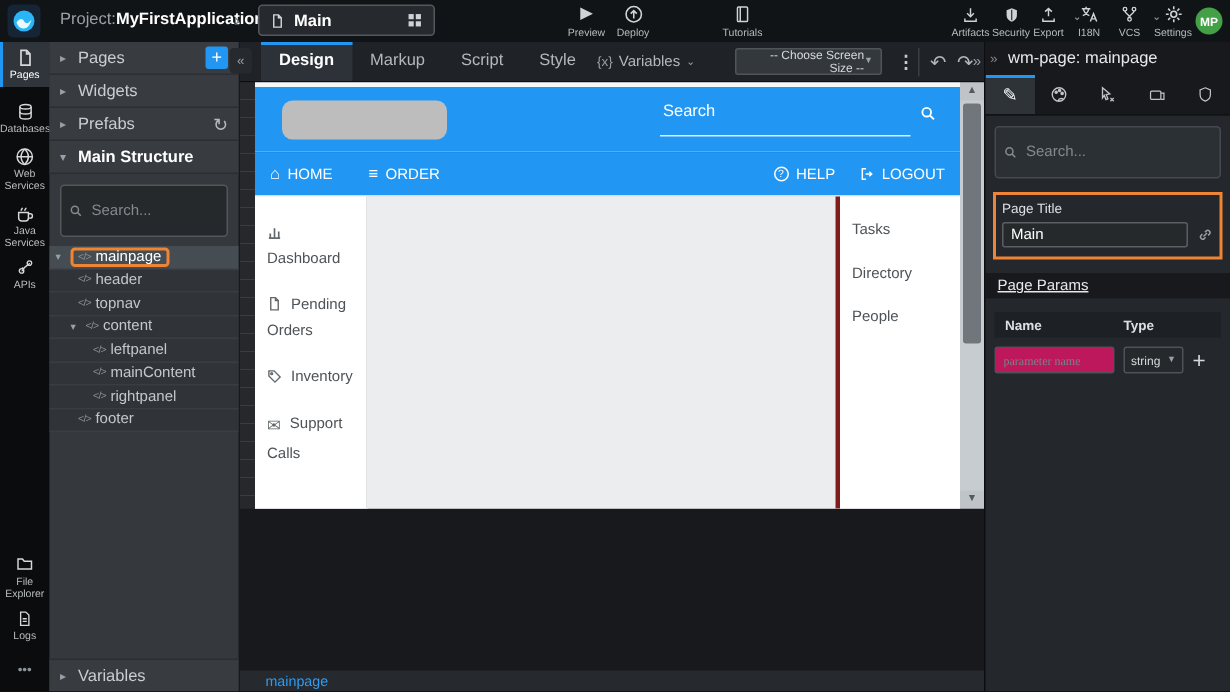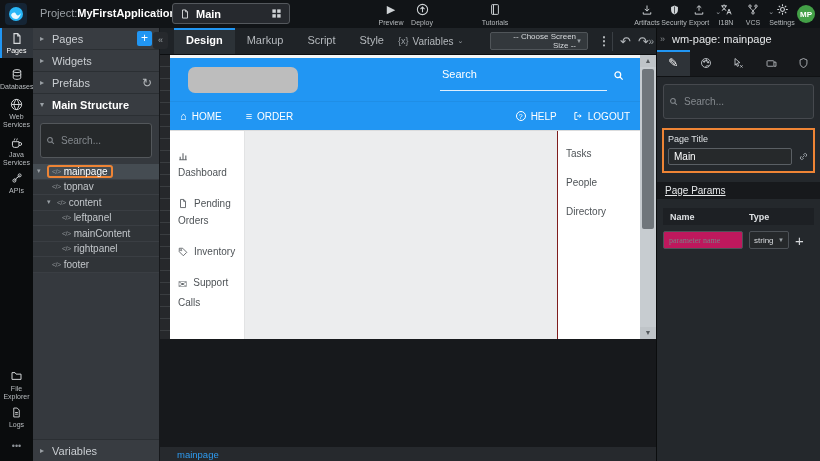--- a/index.html
+++ b/index.html
@@ -92,21 +92,21 @@
           padding:0 10px;color:#fff;font-size:10px;gap:24px;}
   .nav-item{display:flex;align-items:center;gap:5px;}
   .nav-right{margin-left:auto;display:flex;gap:16px;}
   .help-circ{width:10px;height:10px;border:1px solid #fff;border-radius:50%;font-size:7px;line-height:9px;
              text-align:center;}
   .pg-body{flex:1;display:flex;background:#ecedee;border-top:1px solid rgba(0,0,0,.07);}
   .pg-left{width:75px;background:#fff;border-right:1px solid #e2e3e4;padding-top:9px;}
   .mi{padding:7px 4px 7px 8px;font-size:10px;color:#4e5357;line-height:1.7;}
   .mi .ic{display:inline-block;vertical-align:-2px;margin-right:6px;color:#63686c;}
   .pg-center{flex:1;}
-  .pg-right{width:83px;background:#fff;border-left:1px solid #7f1d1d;padding-top:8px;}
+  .pg-right{width:83px;background:#fff;border-left:3px solid #7f1d1d;padding-top:8px;}
   .ri{padding:9px 8px;font-size:10px;color:#4e5357;}
   .vscroll{width:16px;background:#c7ccd0;position:relative;}
   .vs-arr{position:absolute;left:0;width:16px;height:12px;background:#bfc4c8;color:#555a5e;font-size:7px;
           text-align:center;line-height:12px;}
   .vs-thumb{position:absolute;left:2px;top:14px;width:12px;height:160px;background:#70767b;border-radius:2px;}
   .statusbar{position:absolute;left:0;top:419px;width:496px;height:14px;background:#26292d;
              display:flex;align-items:center;padding-left:17px;font-size:9.5px;color:#2e9bf0;}
 
   
   .inspector{position:absolute;left:656px;top:28px;width:164px;height:433px;background:#24282c;
@@ -350,20 +350,24 @@
         <input placeholder="Search..." style="">
       </div>
     </div>
     <div class="lp-tree">
       <div class="tr selected" style="padding-left:4px">
         <span class="arr">▾</span>
         <span class="sel-box">
           <span class="code-ic">&lt;/&gt;</span>
           <span>mainpage</span>
         </span>
+      </div>
+      <div class="tr" style="padding-left:19px">
+        <span class="code-ic">&lt;/&gt;</span>
+        <span>header</span>
       </div>
       <div class="tr" style="padding-left:19px">
         <span class="code-ic">&lt;/&gt;</span>
         <span>topnav</span>
       </div>
       <div class="tr" style="padding-left:14px">
         <span class="arr">▾</span>
         <span class="code-ic">&lt;/&gt;</span>
         <span>content</span>
       </div>
@@ -482,22 +486,22 @@
                     <circle cx="5" cy="5" r="1"></circle>
                   </svg></span><span>Inventory</span>
             </div>
             <div class="mi">
               <span class="ic" style="font-size:11px">✉</span><span>Support Calls</span>
             </div>
           </div>
           <div class="pg-center"></div>
           <div class="pg-right">
             <div class="ri">Tasks</div>
+            <div class="ri">Directory</div>
             <div class="ri">People</div>
-            <div class="ri">Directory</div>
           </div>
         </div>
       </div>
       <div class="vscroll">
         <div class="vs-arr" style="top:0">▲</div>
         <div class="vs-thumb"></div>
         <div class="vs-arr" style="bottom:0">▼</div>
       </div>
     </div>
 

